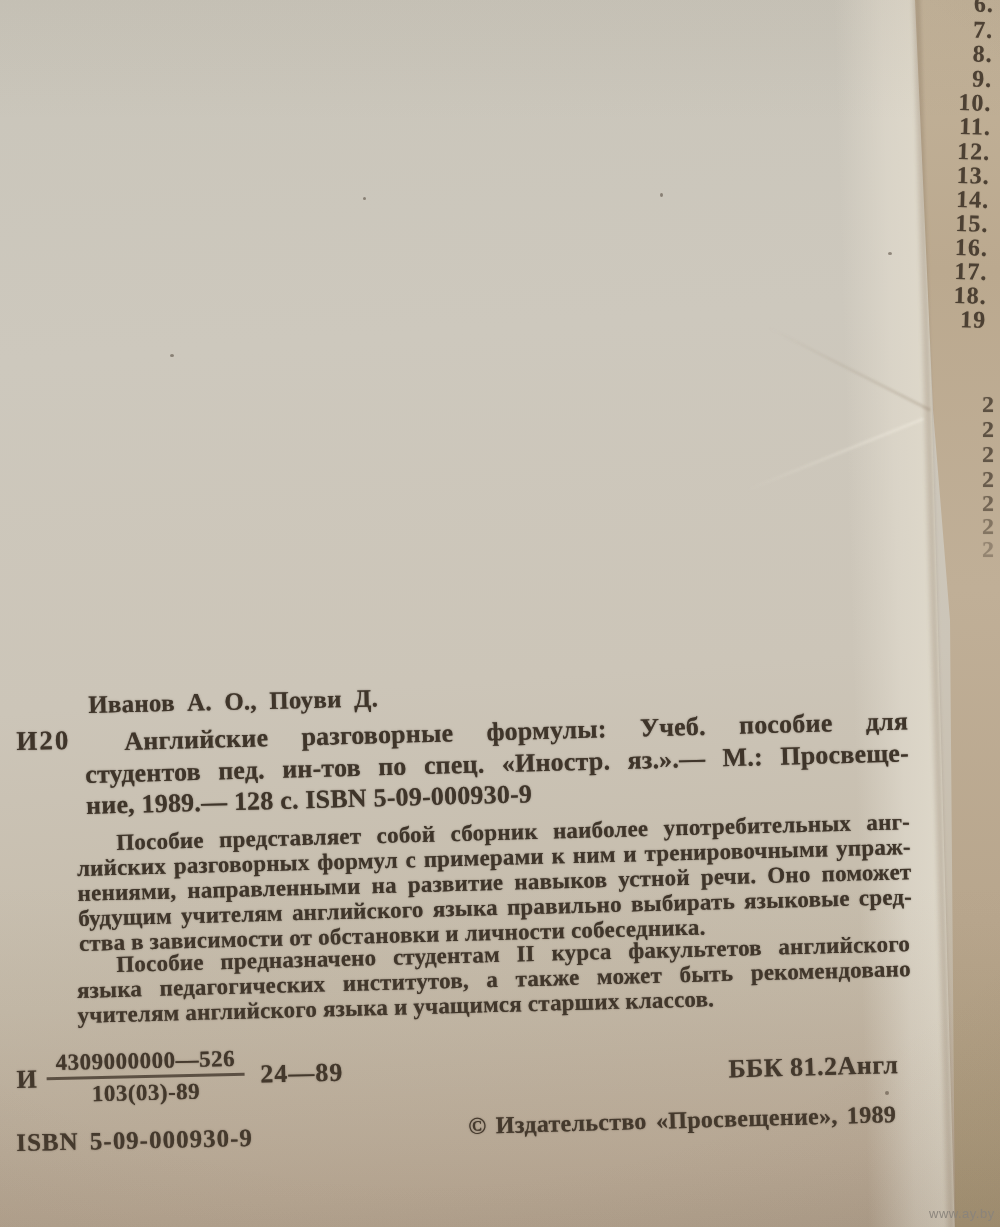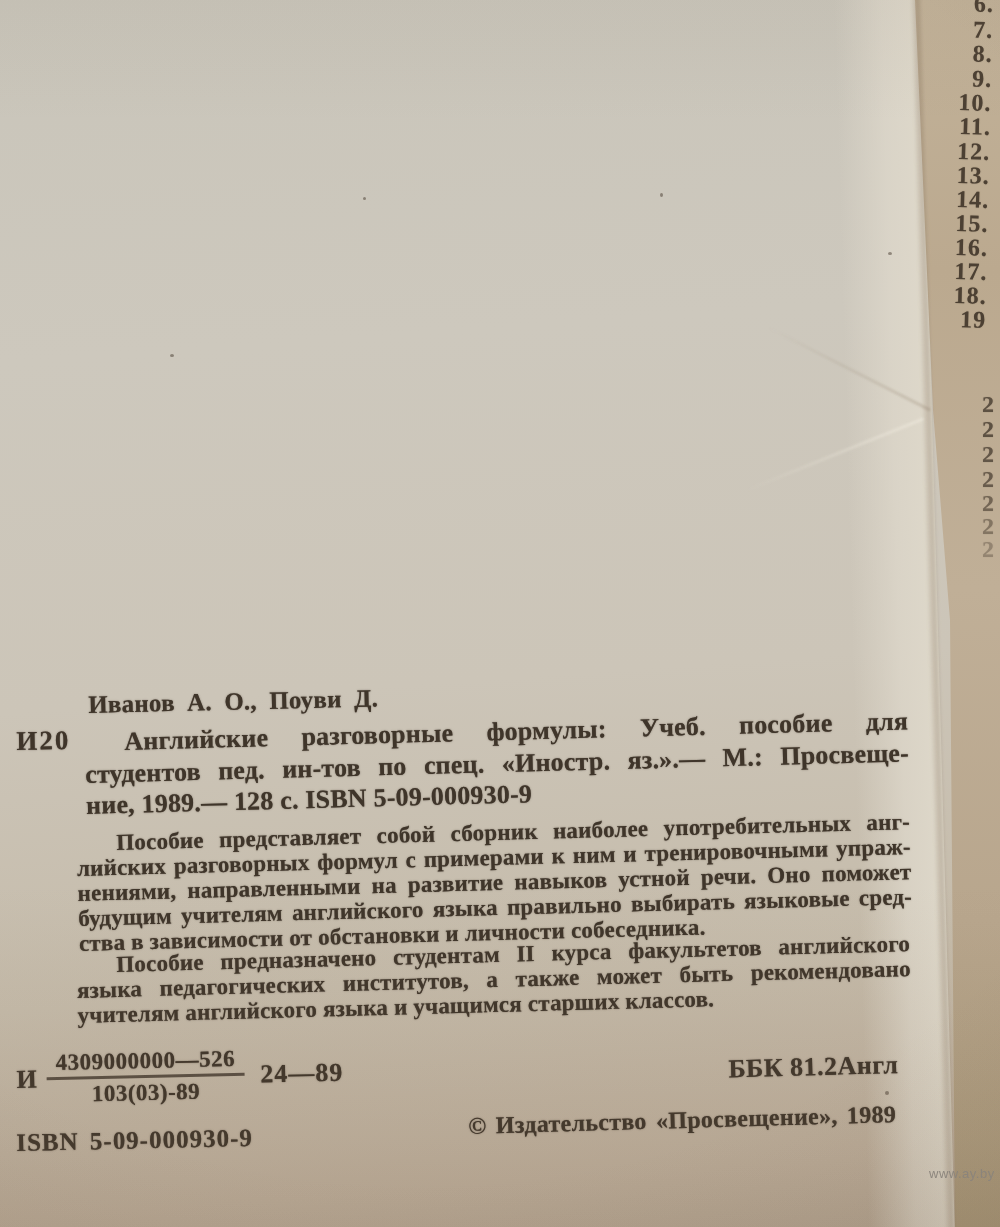--- a/index.html
+++ b/index.html
@@ -68,21 +68,21 @@
   .copyright{left:468px;top:1113px;font-size:24px;word-spacing:3px;letter-spacing:.3px;
     transform:rotate(-1.6deg);transform-origin:0 0;}
   .isbn-b{left:16px;top:1129px;font-size:25px;letter-spacing:1px;word-spacing:4px;
     transform:rotate(-1.2deg);transform-origin:0 0;}
   .toc-col{position:absolute;top:0;right:2px;width:70px;height:640px;
     transform:rotate(1.4deg);transform-origin:100% 0;}
   .tn{position:absolute;right:4px;font-size:24px;font-weight:700;color:#4c4033;letter-spacing:1px;
     text-shadow:0 0 1px rgba(76,64,51,.55);}
   .tn2{position:absolute;left:70px;font-size:24px;font-weight:700;color:#53473a;
     text-shadow:0 0 1px rgba(76,64,51,.5);}
-  .watermark{position:absolute;left:929px;top:1166px;z-index:50;
+  .watermark{position:absolute;left:929px;top:1206px;z-index:50;
     font-family:"Liberation Sans","DejaVu Sans",sans-serif;font-size:13px;
     color:rgba(138,132,123,.95);letter-spacing:.5px;}
   .speck{position:absolute;background:rgba(70,58,45,.5);border-radius:50%;z-index:15;}
 </style>
 </head>
 <body>
 
 <div class="photo">
 
   <div class="layer paper"></div>

